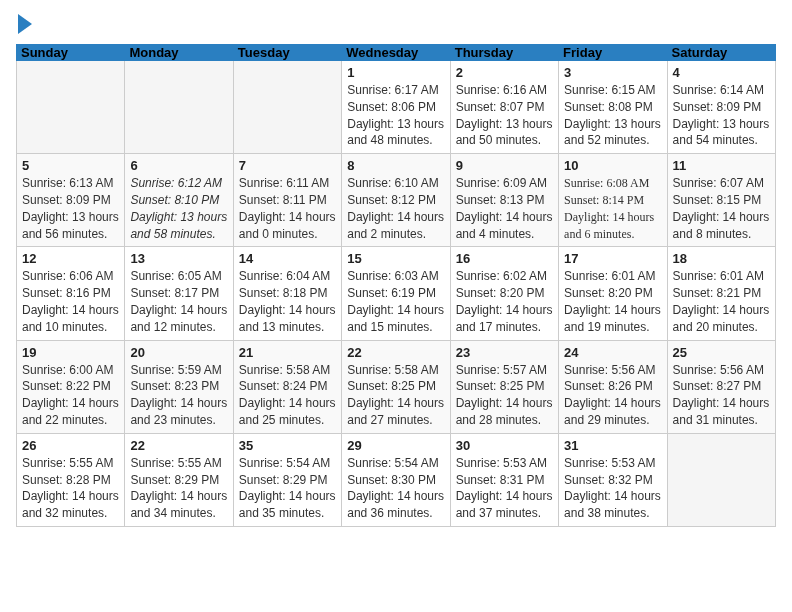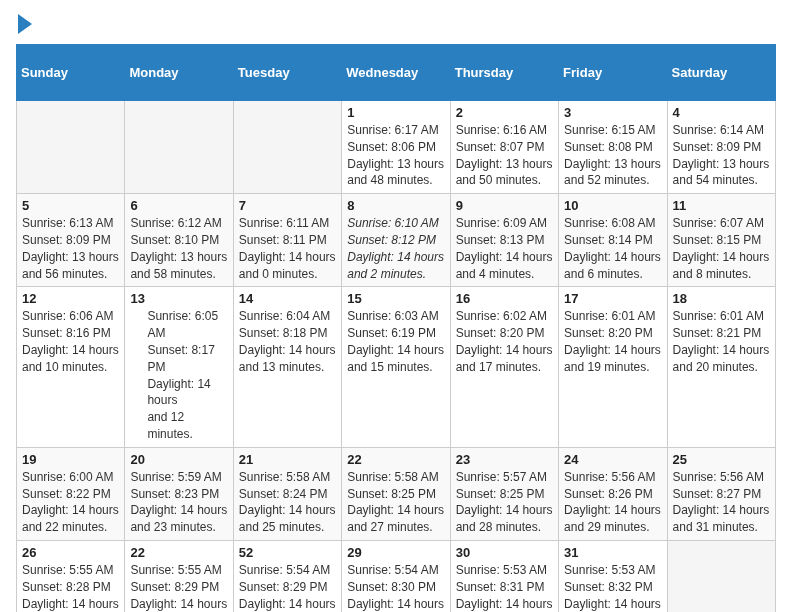--- a/index.html
+++ b/index.html
@@ -51,24 +51,24 @@
       font-size: 16px;
       color: #333;
       font-weight: normal;
     }
     .calendar {
       width: 100%;
       border-collapse: collapse;
     }
     .calendar th {
       background: #2a7fc1;
-      color: #ffffff;
+      color: #000000;
       font-size: 13px;
       font-weight: bold;
-      padding: 20px 4px;
+      padding: 0 4px;
       text-align: left;
       border: 1px solid #2a7fc1;
     }
     .calendar td {
       vertical-align: top;
       border: 1px solid #ccc;
       padding: 4px 5px;
       width: 108px;
       min-height: 80px;
       font-size: 10.5px;
@@ -162,49 +162,49 @@
       <tr>
         <td>
           <div class="day-number">5</div>
           <div class="day-info" style="white-space: pre-line;">Sunrise: 6:13 AM
 Sunset: 8:09 PM
 Daylight: 13 hours
 and 56 minutes.</div>
         </td>
         <td>
           <div class="day-number">6</div>
-          <div class="day-info" style="white-space: pre-line;">Sunrise: 6:12 AM
+          <div class="day-info" style="white-space: pre-line; font-style: italic;">Sunrise: 6:12 AM
 Sunset: 8:10 PM
 Daylight: 13 hours
 and 58 minutes.</div>
         </td>
         <td>
           <div class="day-number">7</div>
           <div class="day-info" style="white-space: pre-line;">Sunrise: 6:11 AM
 Sunset: 8:11 PM
 Daylight: 14 hours
 and 0 minutes.</div>
         </td>
         <td>
           <div class="day-number">8</div>
-          <div class="day-info" style="white-space: pre-line; font-style: italic;">Sunrise: 6:10 AM
+          <div class="day-info" style="white-space: pre-line;">Sunrise: 6:10 AM
 Sunset: 8:12 PM
 Daylight: 14 hours
 and 2 minutes.</div>
         </td>
         <td>
           <div class="day-number">9</div>
           <div class="day-info" style="white-space: pre-line;">Sunrise: 6:09 AM
 Sunset: 8:13 PM
 Daylight: 14 hours
 and 4 minutes.</div>
         </td>
         <td>
           <div class="day-number">10</div>
-          <div class="day-info" style="white-space: pre-line;">Sunrise: 6:08 AM
+          <div class="day-info" style="white-space: pre-line; font-family: Liberation Serif, serif;">Sunrise: 6:08 AM
 Sunset: 8:14 PM
 Daylight: 14 hours
 and 6 minutes.</div>
         </td>
         <td>
           <div class="day-number">11</div>
           <div class="day-info" style="white-space: pre-line;">Sunrise: 6:07 AM
 Sunset: 8:15 PM
 Daylight: 14 hours
 and 8 minutes.</div>
@@ -213,21 +213,21 @@
       <tr>
         <td>
           <div class="day-number">12</div>
           <div class="day-info" style="white-space: pre-line;">Sunrise: 6:06 AM
 Sunset: 8:16 PM
 Daylight: 14 hours
 and 10 minutes.</div>
         </td>
         <td>
           <div class="day-number">13</div>
-          <div class="day-info" style="white-space: pre-line; margin-left: 17px;">Sunrise: 6:05 AM
+          <div class="day-info" style="white-space: pre-line;">Sunrise: 6:05 AM
 Sunset: 8:17 PM
 Daylight: 14 hours
 and 12 minutes.</div>
         </td>
         <td>
           <div class="day-number">14</div>
           <div class="day-info" style="white-space: pre-line;">Sunrise: 6:04 AM
 Sunset: 8:18 PM
 Daylight: 14 hours
 and 13 minutes.</div>
@@ -321,21 +321,21 @@
 and 32 minutes.</div>
         </td>
         <td>
           <div class="day-number">22</div>
           <div class="day-info" style="white-space: pre-line;">Sunrise: 5:55 AM
 Sunset: 8:29 PM
 Daylight: 14 hours
 and 34 minutes.</div>
         </td>
         <td>
-          <div class="day-number">52</div>
+          <div class="day-number">35</div>
           <div class="day-info" style="white-space: pre-line;">Sunrise: 5:54 AM
 Sunset: 8:29 PM
 Daylight: 14 hours
 and 35 minutes.</div>
         </td>
         <td>
           <div class="day-number">29</div>
           <div class="day-info" style="white-space: pre-line;">Sunrise: 5:54 AM
 Sunset: 8:30 PM
 Daylight: 14 hours

